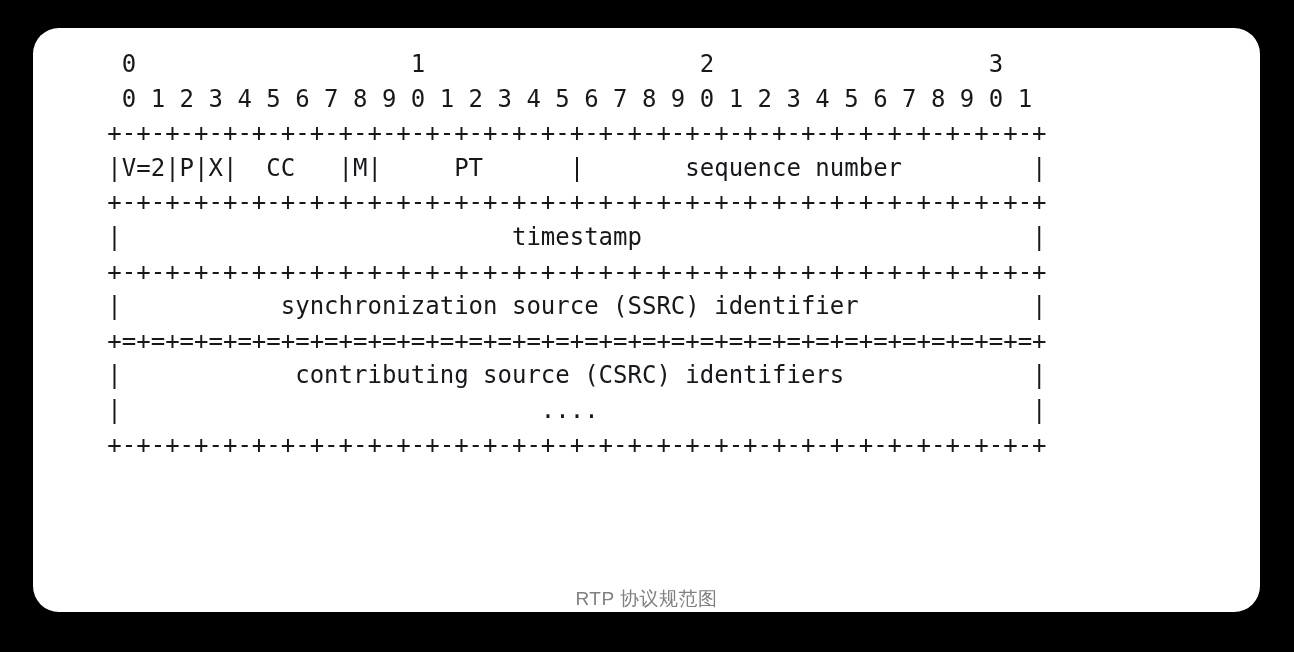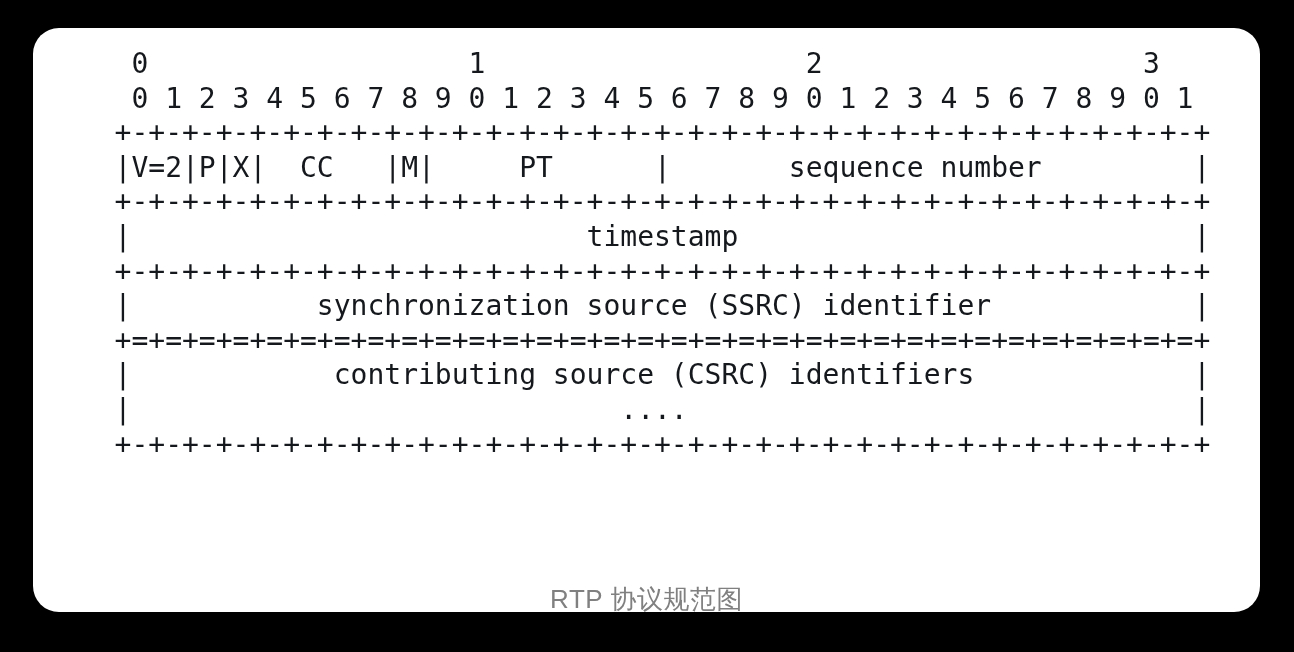--- a/index.html
+++ b/index.html
@@ -30,35 +30,35 @@
     box-sizing: border-box;
     overflow: hidden;
   }
   #ascii-block {
     position: absolute;
     left: 31px;
     top: 19px;
     margin: 0;
     padding: 0;
     font-family: "DejaVu Sans Mono", "Liberation Mono", monospace;
-    font-size: 28px;
+    font-size: 24px;
     line-height: 34.6px;
     letter-spacing: 0px;
     color: #15181c;
     white-space: pre;
     font-weight: 400;
   }
   #caption {
     position: absolute;
     left: 0;
     right: 0;
     top: 556px;
     text-align: center;
     font-family: "Liberation Sans", "DejaVu Sans", sans-serif;
-    font-size: 26px;
+    font-size: 19px;
     line-height: 30px;
     color: #808080;
     letter-spacing: 0.5px;
   }
 </style>
 </head>
 <body>
 
 <div id="root">
 

